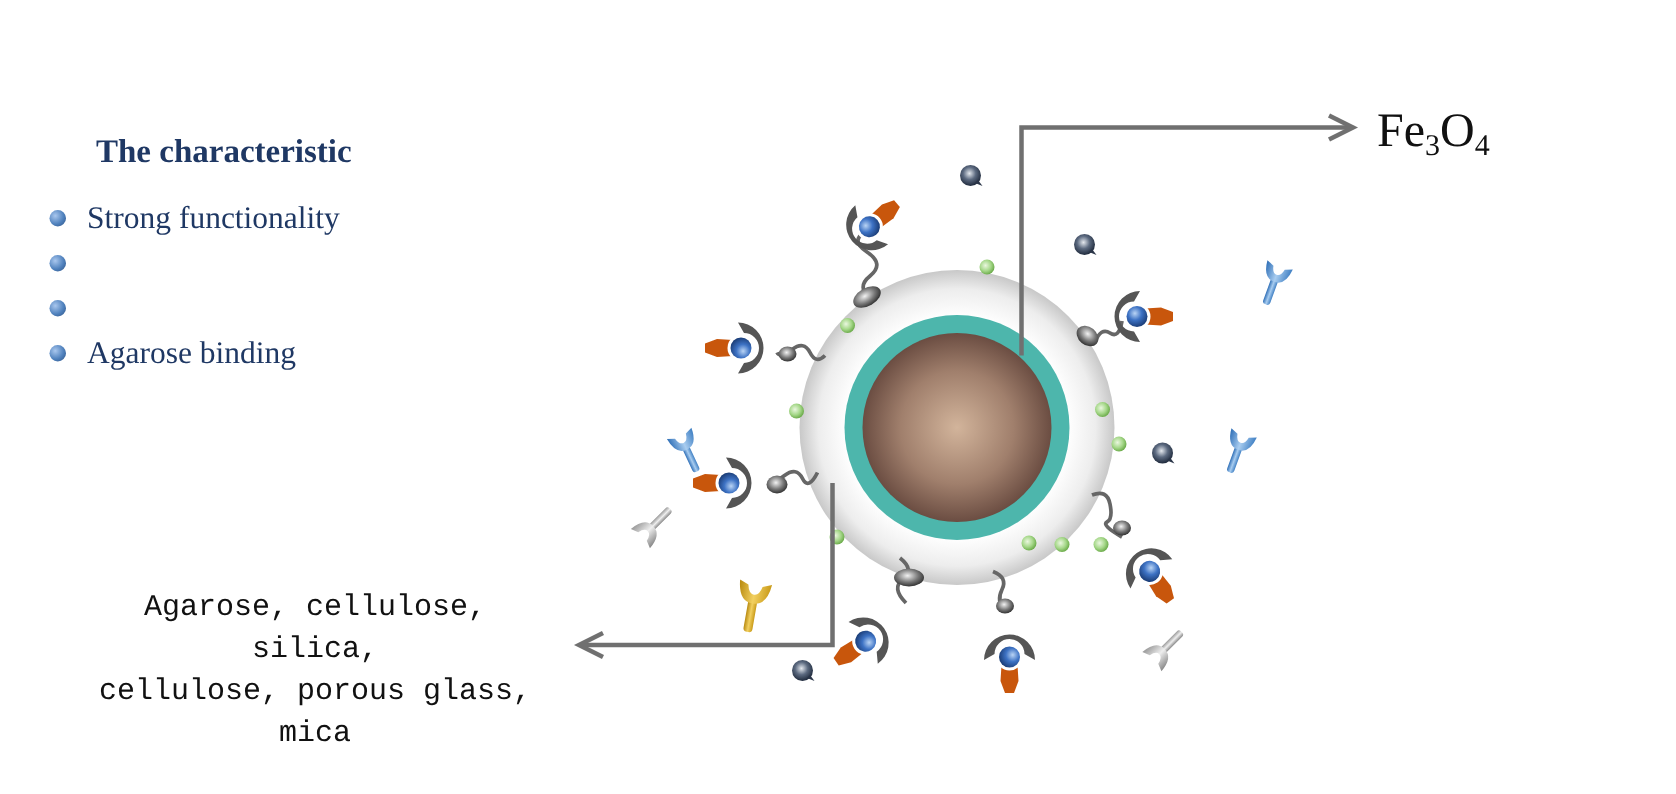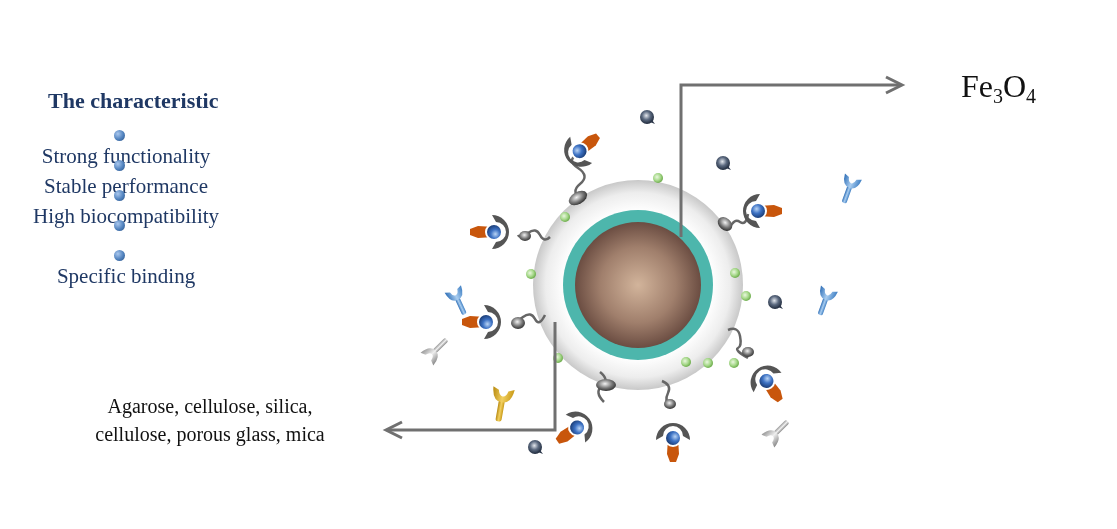--- a/index.html
+++ b/index.html
@@ -1,50 +1,45 @@
 <!DOCTYPE html>
 <html><head>
 <meta charset="utf-8">
 <style>
   html, body { margin:0; padding:0; background:#ffffff; }
   body { width:1117px; height:529px; position:relative; overflow:hidden; font-family:"Liberation Serif", serif; }
-  .title { position:absolute; left:48px; top:88px; font-size:22px; font-weight:bold; color:#1f3864; font-family:"Liberation Serif", serif; }
+  .title { position:absolute; left:64px; top:88px; font-size:22px; font-weight:bold; color:#1f3864; font-family:"Liberation Serif", serif; }
   .feat-list { position:absolute; left:33px; top:130px; margin:0; padding:0; list-style:none; }
-  .feat-item { height:30px; line-height:30px; font-size:21px; color:#1f3864; display:flex; align-items:center;flex-direction:column; }
+  .feat-item { height:30px; line-height:30px; font-size:21px; color:#1f3864; display:flex; align-items:center; }
   .bullet { width:11px; height:11px; border-radius:50%; margin-right:14px;
     background:radial-gradient(circle at 35% 35%, #a9c7ee 0%, #4f81bd 55%, #2b4f80 100%); flex:none; }
-  .fe-label { position:absolute; left:918px; top:68px; font-size:32px; color:#111; font-family:"Liberation Serif", serif;margin-left:43px; }
+  .fe-label { position:absolute; left:918px; top:68px; font-size:32px; color:#111; font-family:"Liberation Serif", serif; }
   .fe-label sub { font-size:20px; vertical-align:-6px; }
-  .support-label { position:absolute; left:60px; top:392px; width:300px; text-align:center; font-size:20px; line-height:28px; color:#111; font-family:Liberation Serif, serif; }
+  .support-label { position:absolute; left:60px; top:392px; width:300px; text-align:center; font-size:20px; line-height:28px; color:#111; font-family:Liberation Mono, monospace; }
   svg.diagram { position:absolute; left:0; top:0; }
 </style>
 </head>
 <body>
 
 <div class="title">The characteristic</div>
 
 <ul class="feat-list">
   <li class="feat-item">
       <span class="bullet"></span>
       <span>Strong functionality</span>
     </li>
   <li class="feat-item">
       <span class="bullet"></span>
-      <span>Stable performance</span>
-    </li>
-  <li class="feat-item">
-      <span class="bullet"></span>
-      <span>High biocompatibility</span>
-    </li>
-  <li class="feat-item">
-      <span class="bullet"></span>
-    </li>
-  <li class="feat-item">
-      <span class="bullet"></span>
-      <span>Specific binding</span>
+    </li>
+  <li class="feat-item">
+      <span class="bullet"></span>
+    </li>
+  <li class="feat-item">
+      <span class="bullet"></span>
+      <span>Agarose binding</span>
     </li>
 </ul>
 
 <div class="fe-label"><span>Fe</span><sub>3</sub><span>O</span><sub>4</sub></div>
 
 <div class="support-label">
   <div>Agarose, cellulose, silica,</div>
   <div>cellulose, porous glass, mica</div>
 </div>
 

